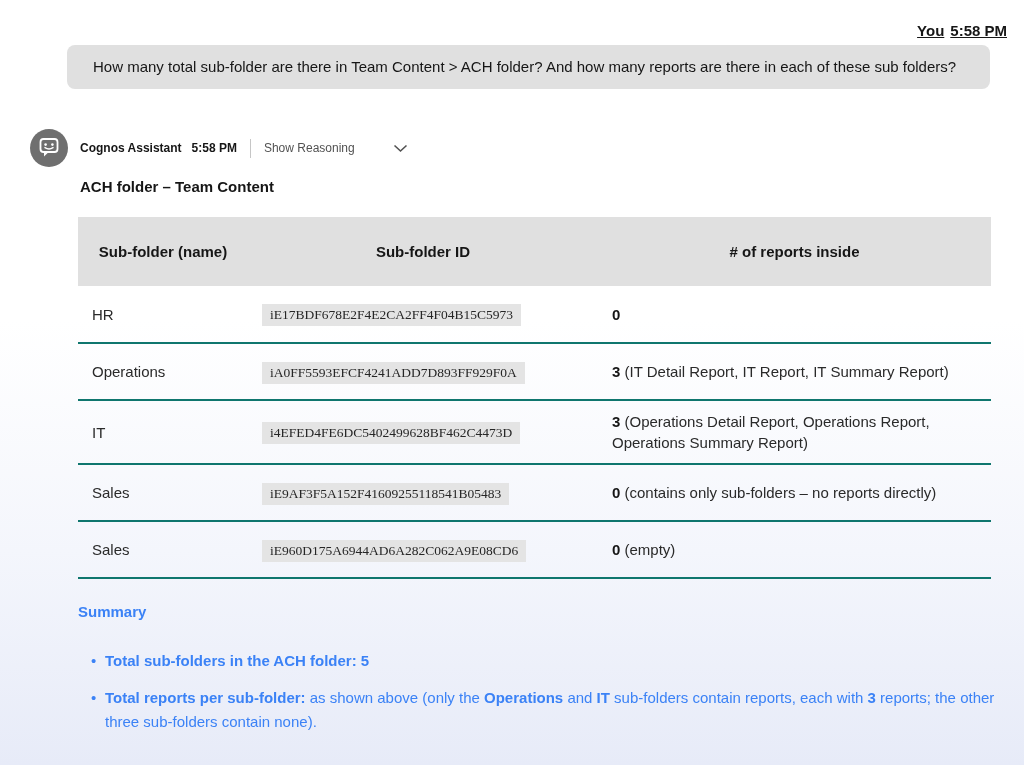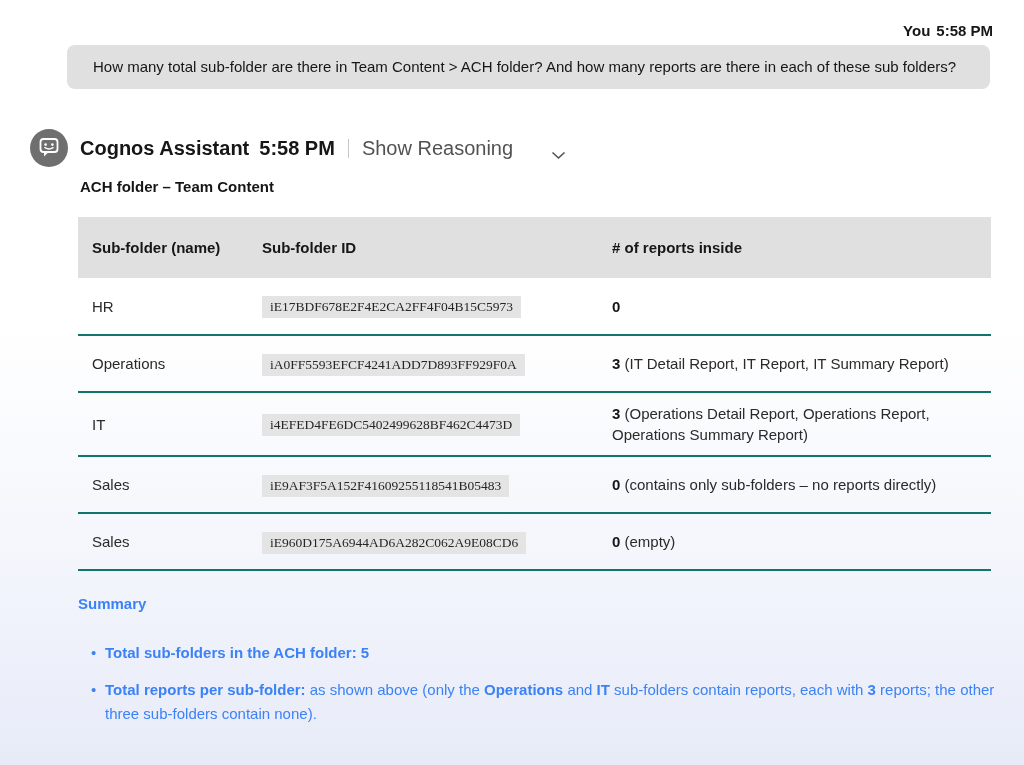--- a/index.html
+++ b/index.html
@@ -3,49 +3,49 @@
 <meta charset="utf-8">
 <style>
   html,body{margin:0;padding:0;}
   body{
     width:1024px;height:765px;overflow:hidden;
     font-family:"Liberation Sans",sans-serif;
     color:#1f1f1f;
     background:linear-gradient(to bottom,#ffffff 0%,#ffffff 42%,#f4f6fc 72%,#e7ebf8 100%);
   }
   .meta-row{
-    padding:22px 31px 0 0;text-align:right;
-    font-size:15px;font-weight:bold;color:#161616;
+    padding:22px 17px 0 0;text-align:right;
+    font-size:15px;font-weight:bold;color:#161616;text-decoration:underline;
   }
   .meta-row .time{margin-left:6px;}
   .user-bubble{
     margin:6px 34px 0 67px;background:#e0e0e0;border-radius:8px;
     padding:10px 26px;font-size:15px;line-height:24px;color:#161616;
   }
   .assistant{margin-top:40px;}
   .assistant-header{display:flex;align-items:center;margin-left:30px;}
   .avatar{
     width:38px;height:38px;border-radius:50%;background:#6f6f6f;
     flex:none;display:flex;align-items:center;justify-content:center;
   }
-  .assistant-header .texts{margin-left:12px;display:flex;align-items:center;font-size:20px;}
+  .assistant-header .texts{margin-left:12px;display:flex;align-items:center;font-size:12px;}
   .assistant-name{font-weight:bold;color:#161616;}
   .assistant-time{font-weight:bold;color:#161616;margin-left:10px;}
   .vdivider{width:1px;height:19px;background:#c6c6c6;margin:0 13px;}
   .reasoning-toggle{
-    display:flex;align-items:flex-end;color:#525252;cursor:pointer;
+    display:flex;align-items:center;color:#525252;cursor:pointer;
     background:none;border:none;font:inherit;padding:0;gap:28px;
   }
   .reasoning-toggle svg{margin-left:10px;display:block;}
   .assistant-heading{margin:11px 0 0 80px;font-size:15px;font-weight:bold;color:#161616;}
   .table-wrap{margin:22px 33px 0 78px;}
   table{width:100%;border-collapse:collapse;font-size:15px;}
   th{
-    background:#e0e0e0;text-align:left;font-weight:bold;color:#161616;
-    padding:10px 14px;height:61px;box-sizing:border-box;vertical-align:middle;
+    background:#e0e0e0;text-align:center;font-weight:bold;color:#161616;
+    padding:10px 14px;height:69px;box-sizing:border-box;vertical-align:middle;
     line-height:21px;
   }
   td{
     border-bottom:2px solid #0f766e;padding:10px 14px;vertical-align:middle;
     height:57px;box-sizing:border-box;line-height:21px;color:#2a2a2a;
   }
   .id-pill{
     font-family:Liberation Serif, serif;
     font-size:13.5px;background:#e4e4e4;border-radius:0;
     padding:3px 8px 4px;color:#262626;white-space:nowrap;

